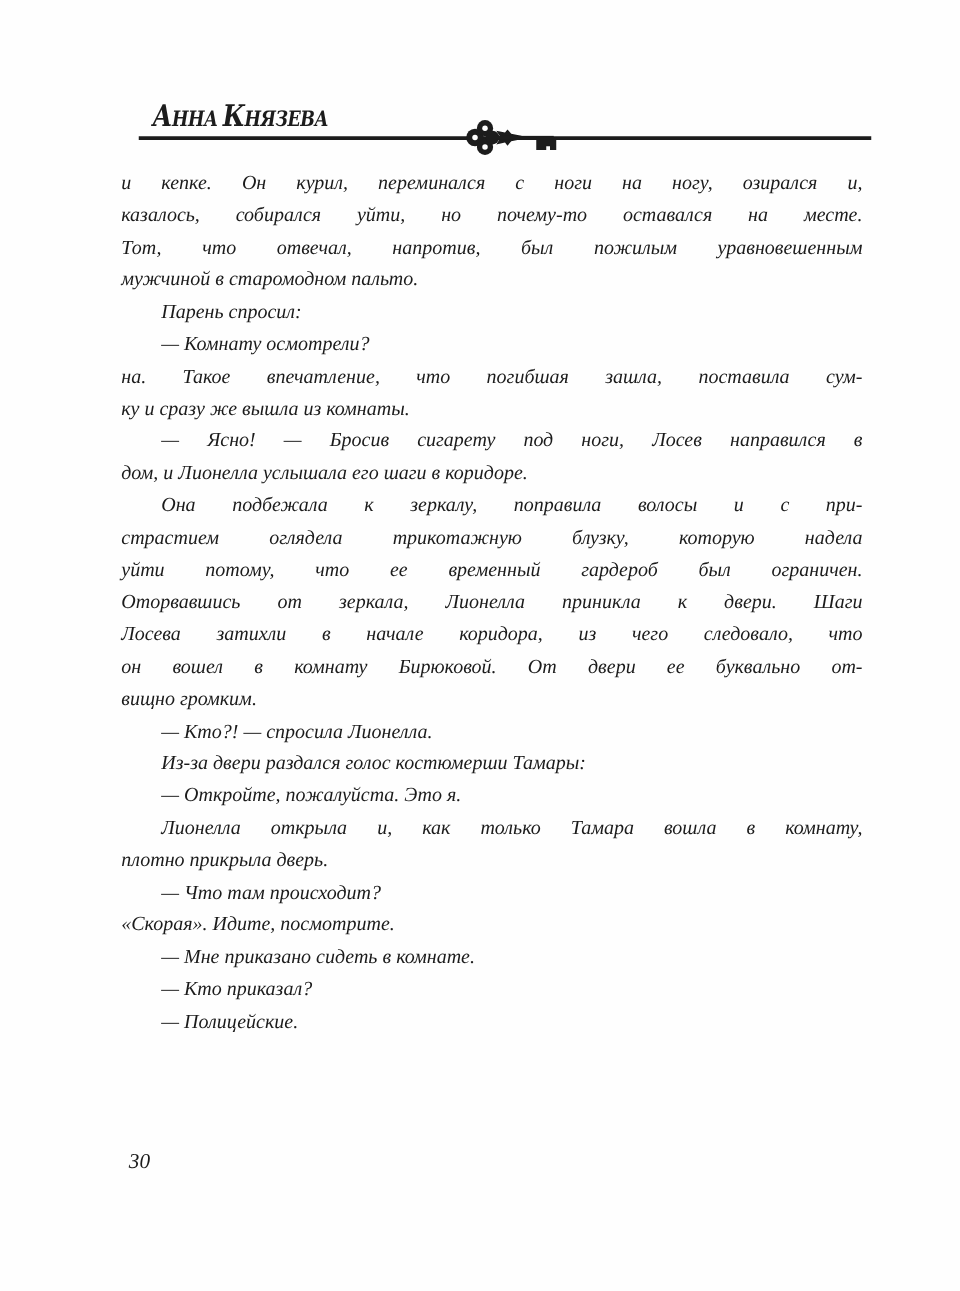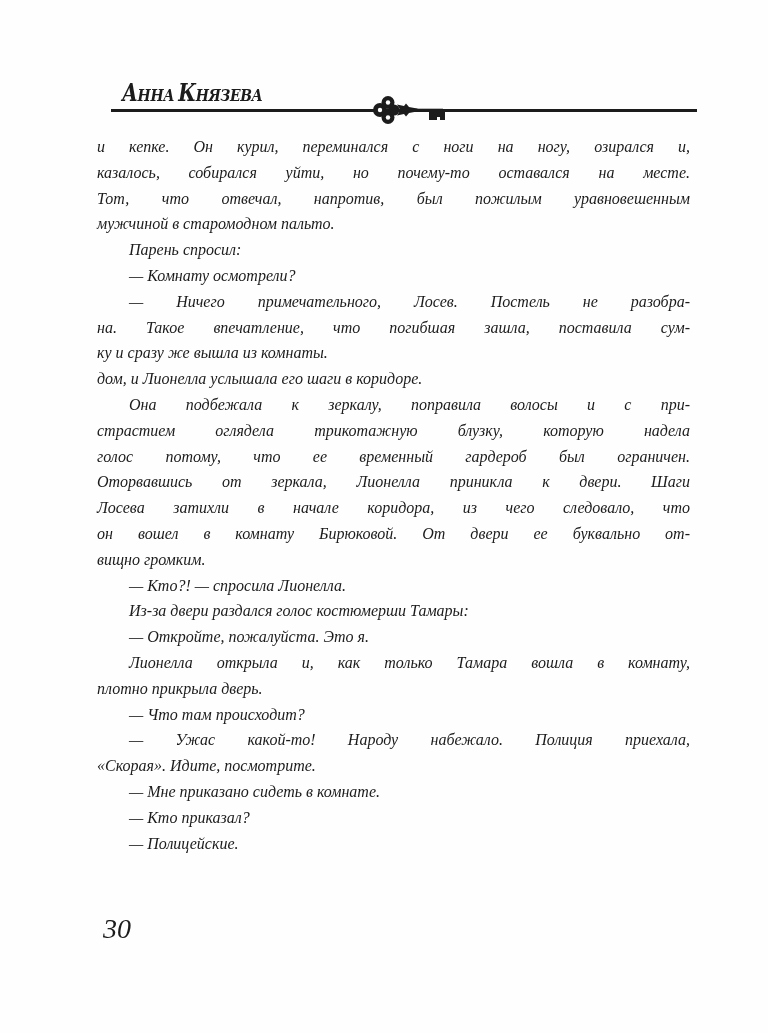--- a/index.html
+++ b/index.html
@@ -70,21 +70,21 @@
     text-align: center;
     text-align-last: left;
   }
   .line.indent { text-indent: 32px; }
 
   
   .page-number {
     position: absolute;
     left: 103px;
     top: 916px;
-    font-size: 28px;
+    font-size: 17px;
     line-height: 25.8px;
   }
 </style>
 </head>
 <body>
 
 <div class="page">
 
   <header>
     <div class="author"><span class="cap">А</span><span class="sc">ННА</span><span class="gap"></span><span class="cap">К</span><span class="sc">НЯЗЕВА</span></div>
@@ -113,38 +113,37 @@
     </svg>
   </header>
 
   <main class="text-block">
       <div class="line">и кепке. Он курил, переминался с ноги на ногу, озирался и,</div>
       <div class="line">казалось, собирался уйти, но почему-то оставался на месте.</div>
       <div class="line">Тот, что отвечал, напротив, был пожилым уравновешенным</div>
       <div class="line last">мужчиной в старомодном пальто.</div>
       <div class="line last indent">Парень спросил:</div>
       <div class="line last indent">— Комнату осмотрели?</div>
-      <div class="line indent">— Ничего примечательного, Лосев. Постель не разобра-</div>
       <div class="line">на. Такое впечатление, что погибшая зашла, поставила сум-</div>
       <div class="line last">ку и сразу же вышла из комнаты.</div>
+      <div class="line indent">— Ясно! — Бросив сигарету под ноги, Лосев направился в</div>
       <div class="line last">дом, и Лионелла услышала его шаги в коридоре.</div>
       <div class="line indent">Она подбежала к зеркалу, поправила волосы и с при-</div>
       <div class="line">страстием оглядела трикотажную блузку, которую надела</div>
-      <div class="line">голос потому, что ее временный гардероб был ограничен.</div>
+      <div class="line">уйти потому, что ее временный гардероб был ограничен.</div>
       <div class="line">Оторвавшись от зеркала, Лионелла приникла к двери. Шаги</div>
       <div class="line">Лосева затихли в начале коридора, из чего следовало, что</div>
       <div class="line">он вошел в комнату Бирюковой. От двери ее буквально от-</div>
       <div class="line last">вищно громким.</div>
       <div class="line last indent">— Кто?! — спросила Лионелла.</div>
       <div class="line last indent">Из-за двери раздался голос костюмерши Тамары:</div>
       <div class="line last indent">— Откройте, пожалуйста. Это я.</div>
       <div class="line indent">Лионелла открыла и, как только Тамара вошла в комнату,</div>
       <div class="line last">плотно прикрыла дверь.</div>
       <div class="line last indent">— Что там происходит?</div>
-      <div class="line indent">— Ужас какой-то! Народу набежало. Полиция приехала,</div>
       <div class="line last">«Скорая». Идите, посмотрите.</div>
       <div class="line last indent">— Мне приказано сидеть в комнате.</div>
       <div class="line last indent">— Кто приказал?</div>
       <div class="line last indent">— Полицейские.</div>
     </main>
 
   <div class="page-number">30</div>
 
 </div>
 

